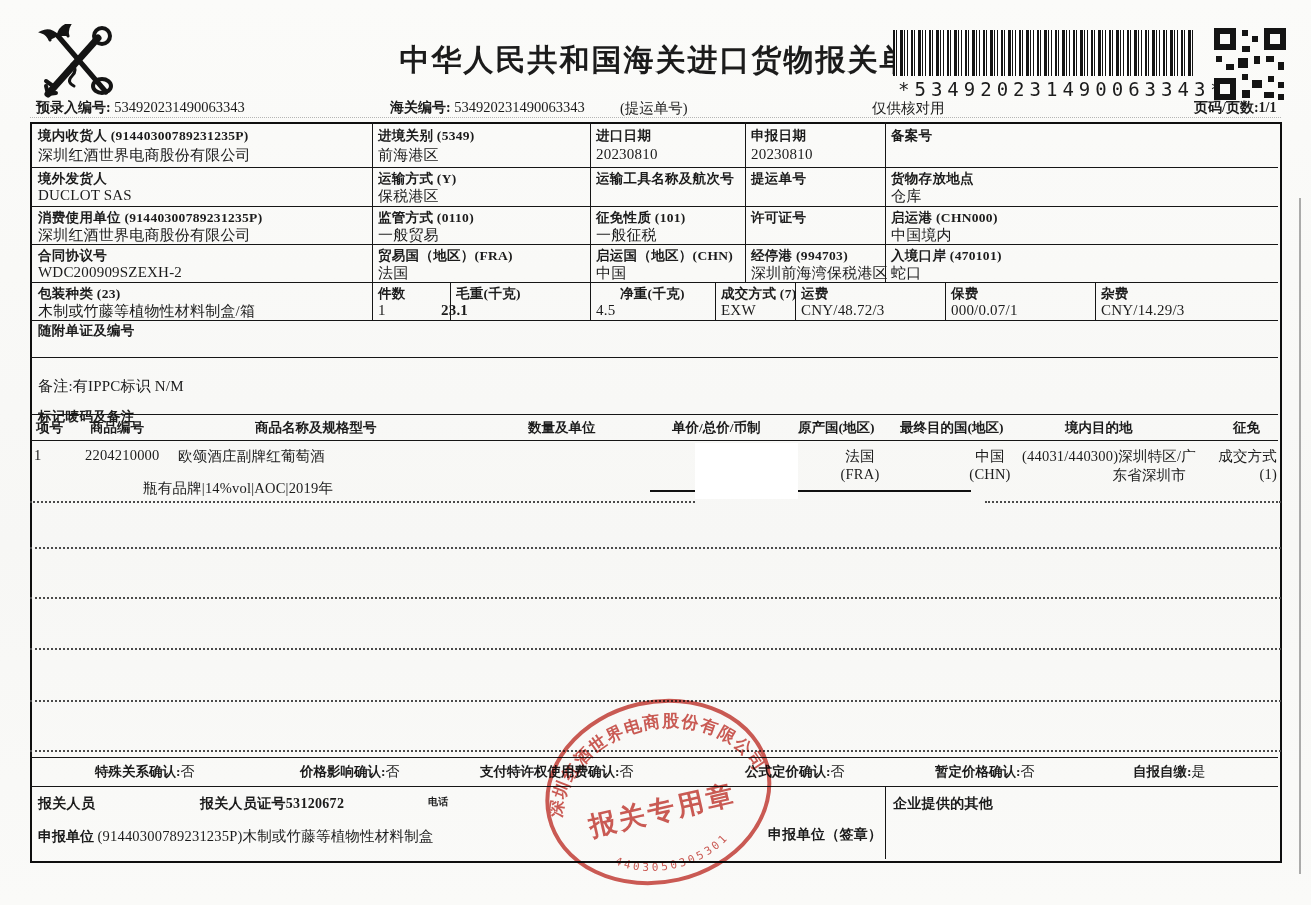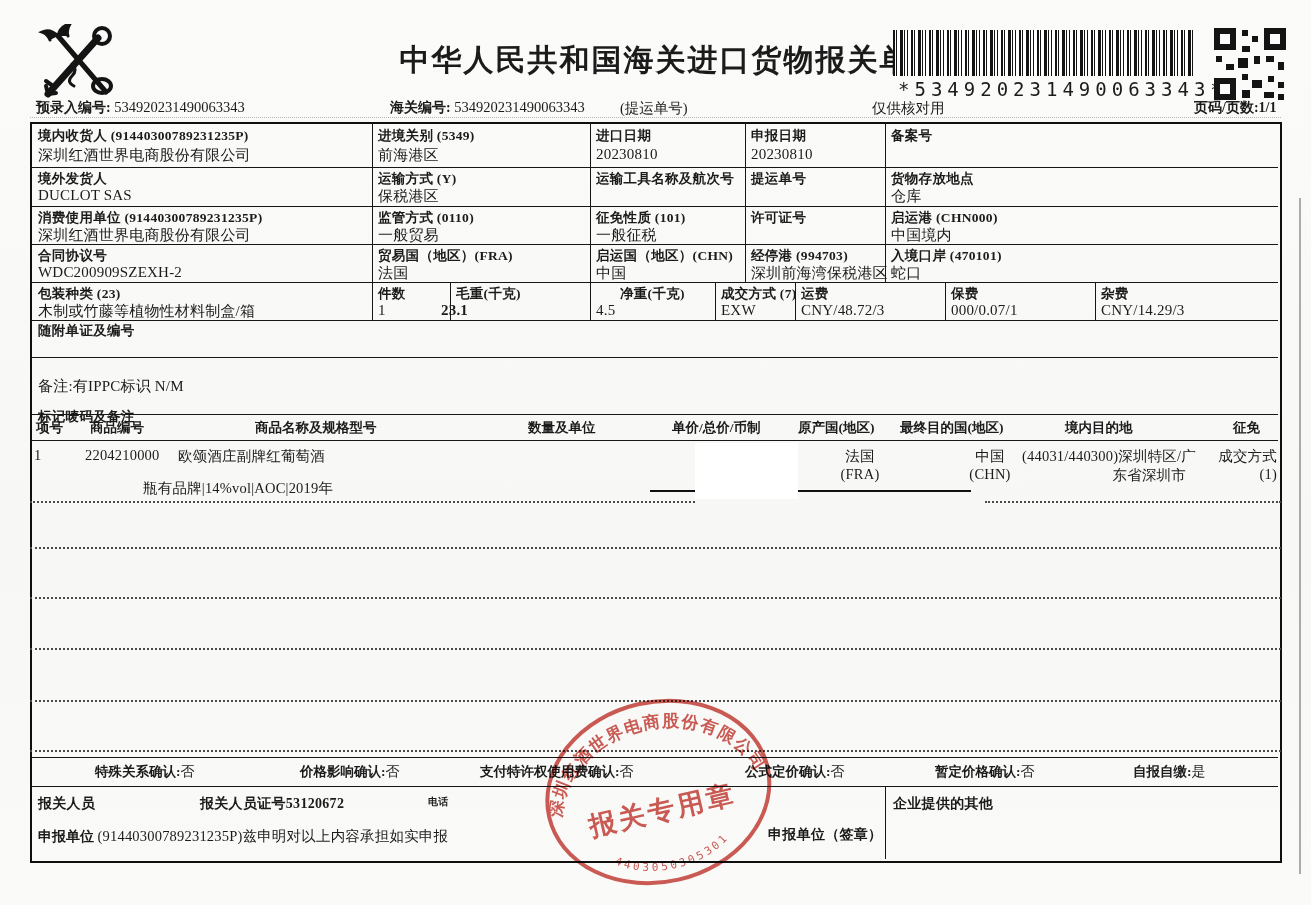--- a/index.html
+++ b/index.html
@@ -238,21 +238,21 @@
   <div class="confirm" style="left:1133px;top:763px;"><b>自报自缴:</b><span>是</span></div>
 
   <span class="lab" style="left:38px;top:795px;font-size:14px;">报关人员</span>
   <span class="lab" style="left:200px;top:795px;font-size:14px;">报关人员证号53120672</span>
   <span class="lab" style="left:400px;top:795px;font-size:10px;padding-left:28px;">电话</span>
   <span class="lab" style="left:768px;top:826px;font-size:14px;">申报单位（签章）</span>
   <span class="lab" style="left:893px;top:795px;font-size:14px;">企业提供的其他</span>
 
   <div class="abs" style="left:38px;top:827px;font-size:14px;white-space:nowrap;">
     <b>申报单位</b>
-    <span class="val" style="position:static;font-size:14.5px;">(91440300789231235P)兹申明对以上内容承担如实申报</span>
+    <span class="val" style="position:static;font-size:14.5px;">(91440300789231235P)木制或竹藤等植物性材料制盒</span>
   </div>
 
   <div class="stampwrap">
     <svg width="248" height="205" viewBox="0 0 248 205">
       <defs>
         <path id="stamp-top-arc" d="M 22,124 A 102,84 0 1 1 226,124" fill="none"></path>
         <path id="stamp-bottom-arc" d="M 52,152 A 84,62 0 0 0 196,152" fill="none"></path>
       </defs>
       <ellipse cx="124" cy="104" rx="112" ry="90" fill="none" stroke="#c8453e" stroke-width="4"></ellipse>
       <text fill="#c8453e" font-size="17" font-weight="bold" letter-spacing="1.5" font-family="Liberation Serif, DejaVu Serif, serif">

